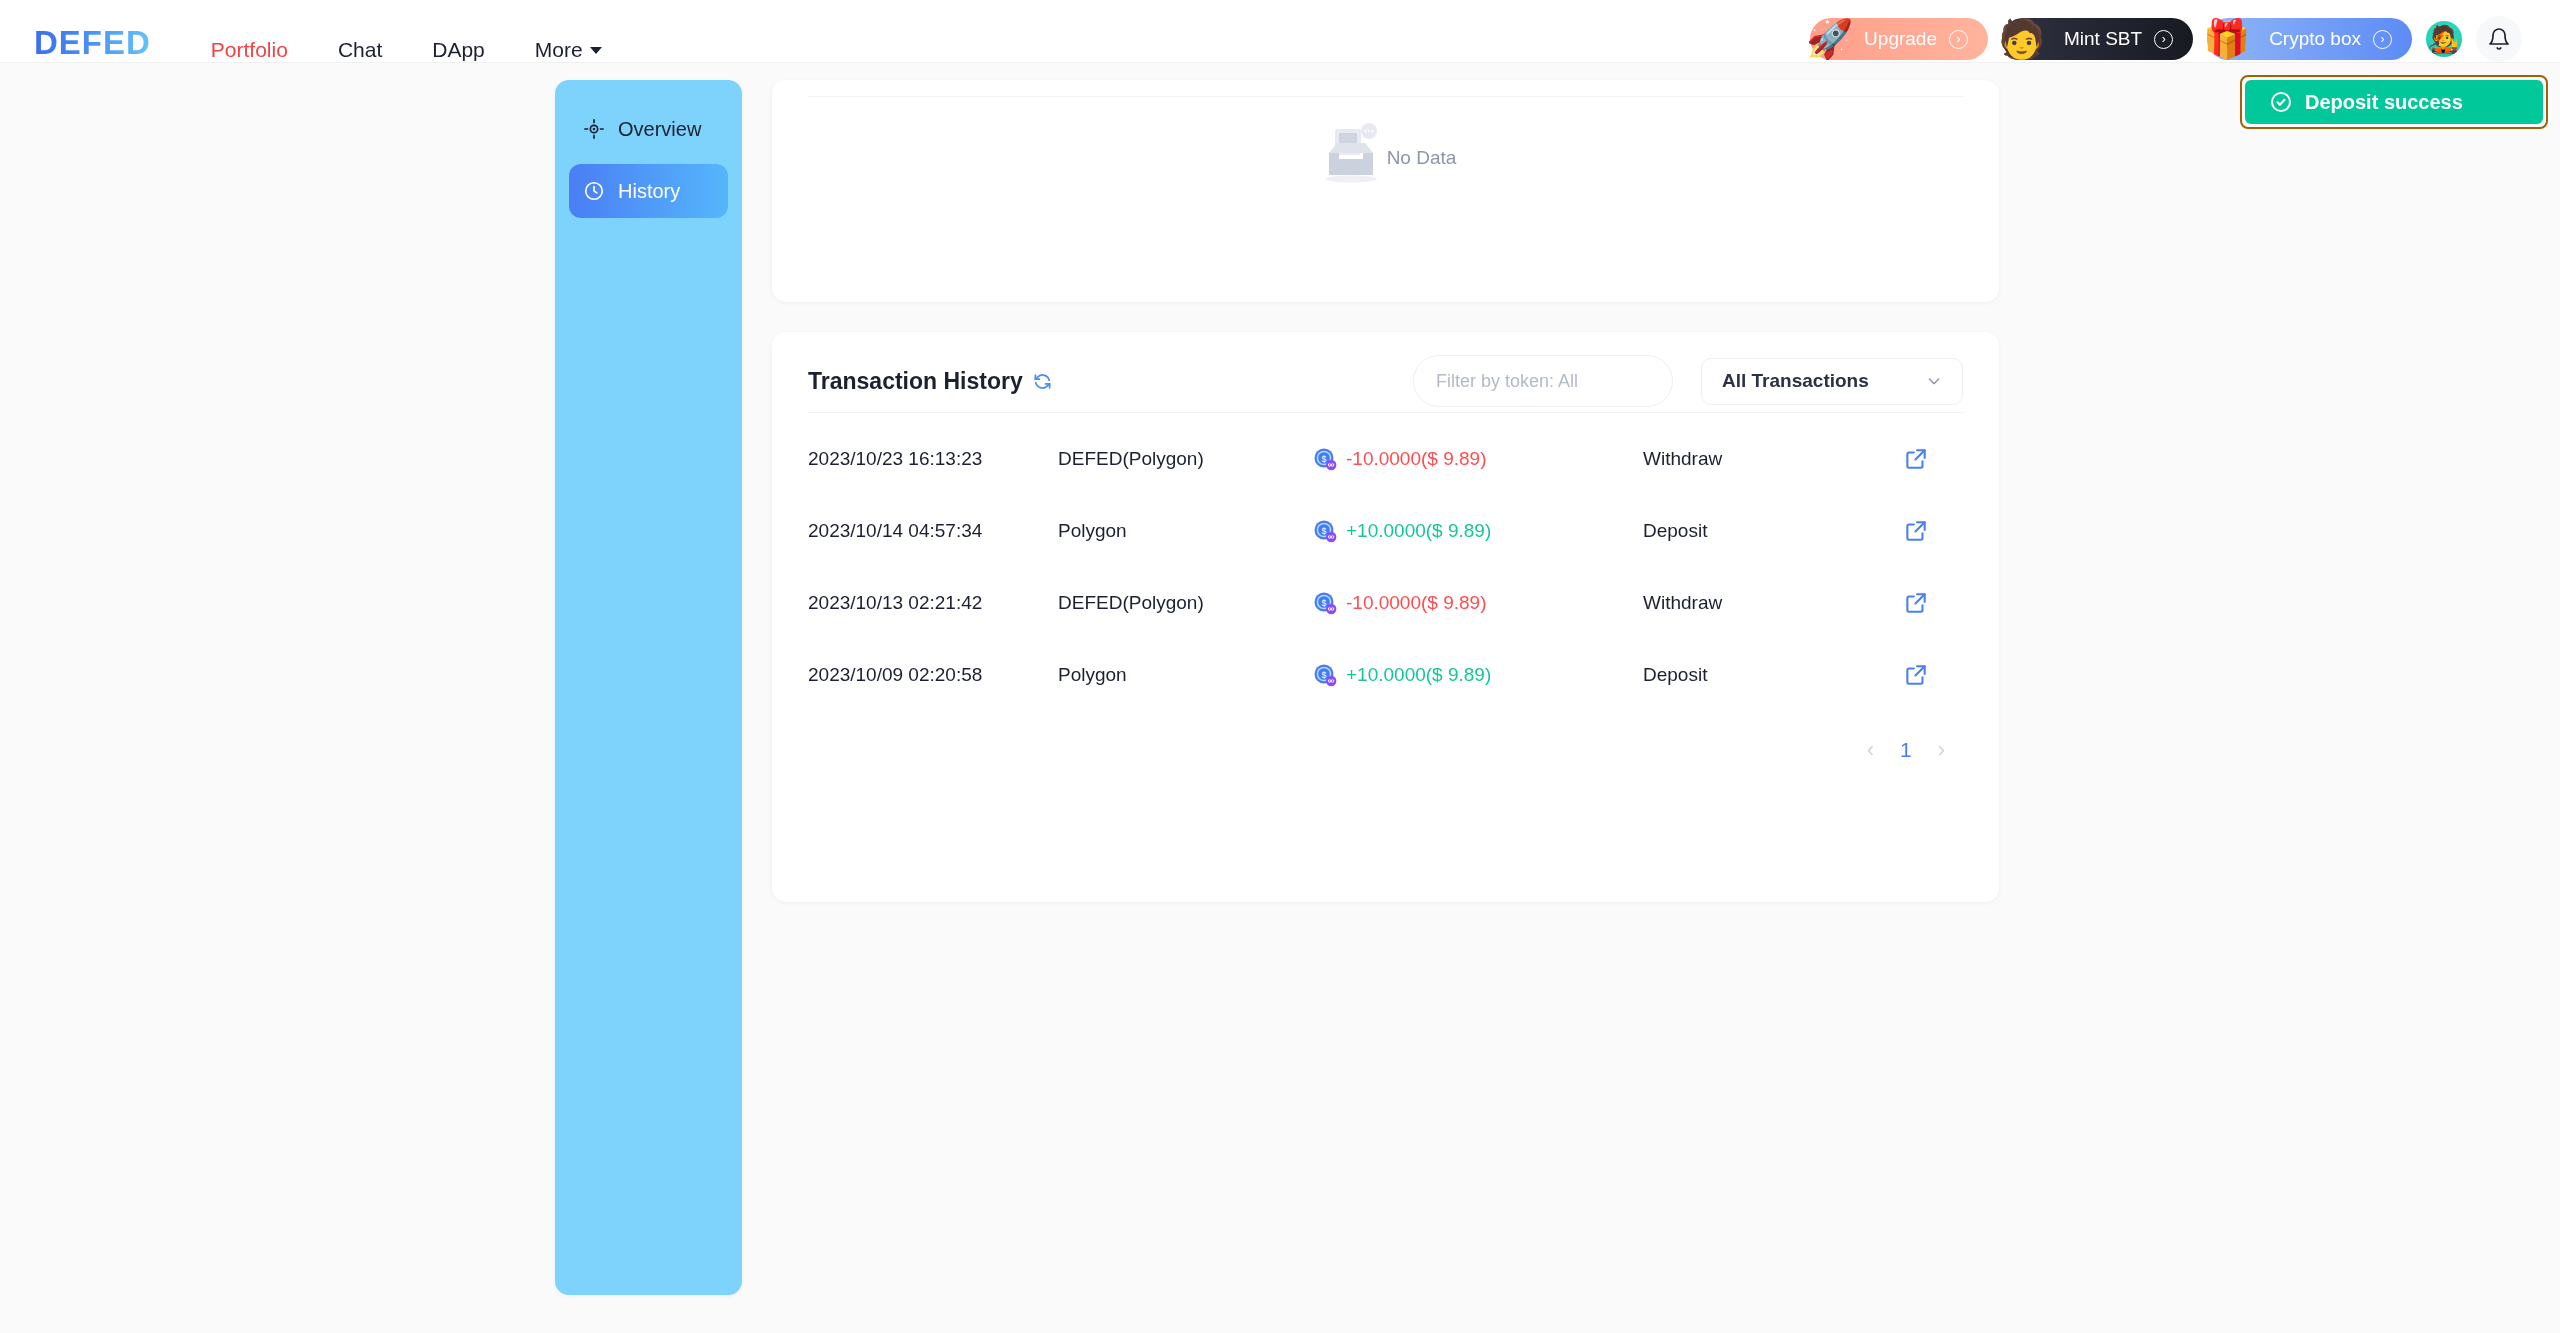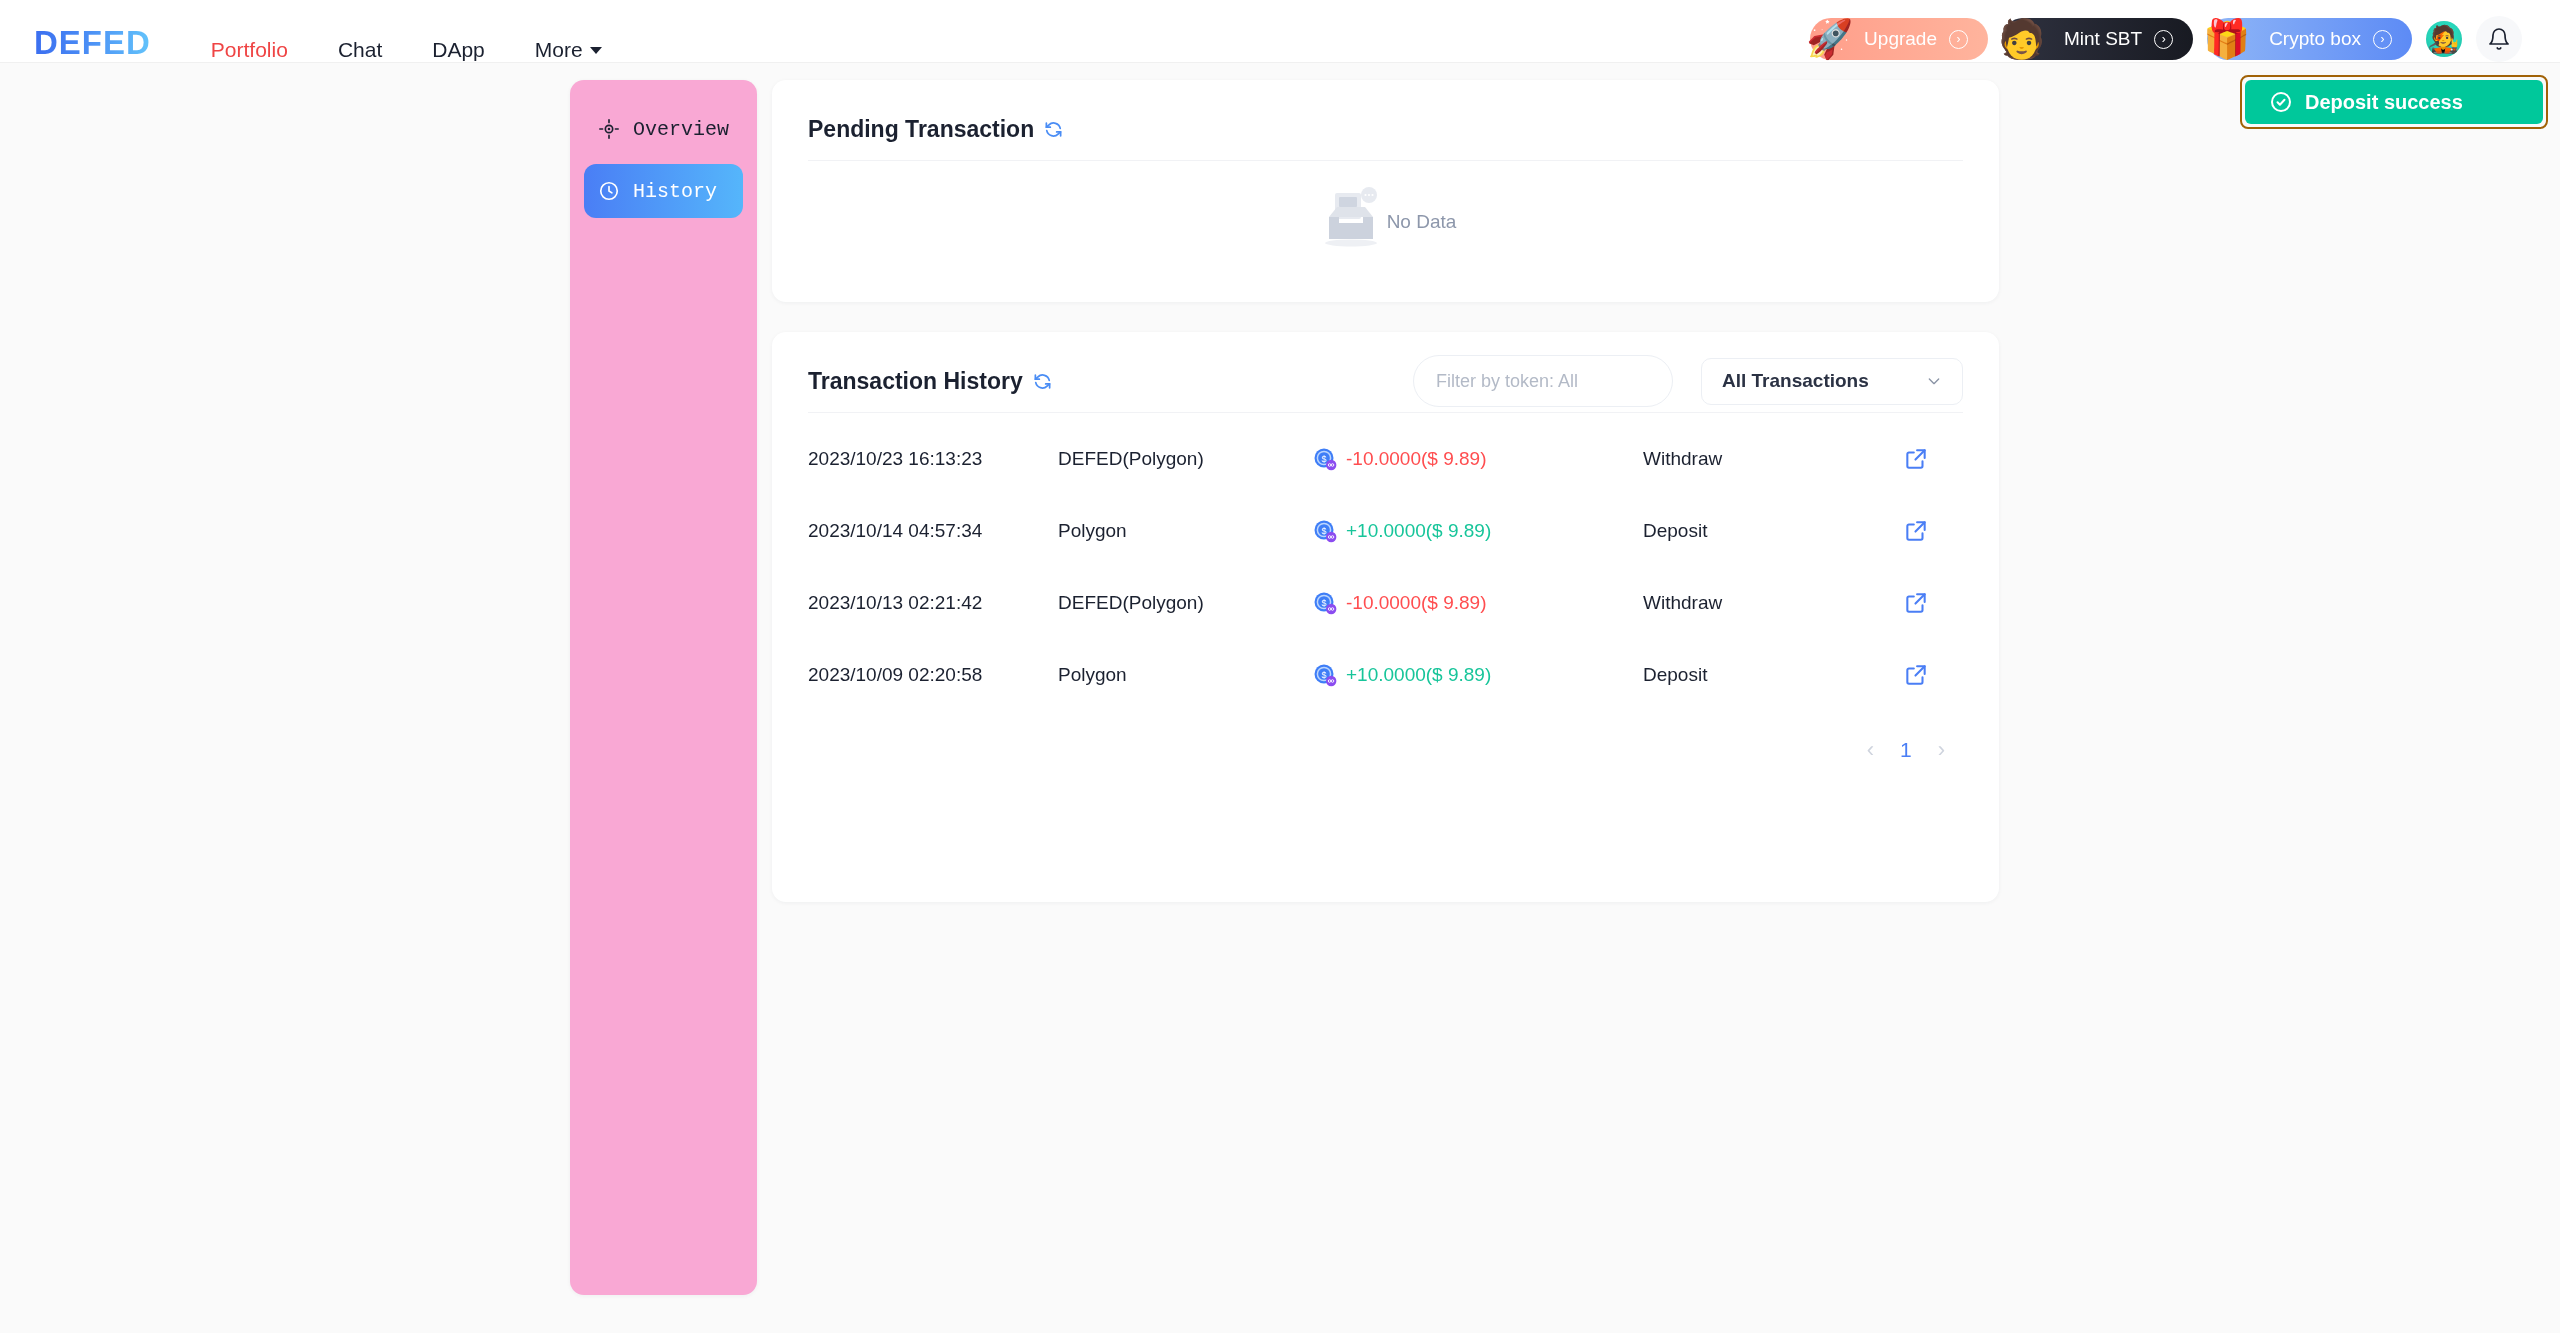--- a/index.html
+++ b/index.html
@@ -69,24 +69,23 @@
   }
   .toast{
     width:100%;height:100%;background:#00c89b;border-radius:6px;
     display:flex;align-items:center;gap:12px;padding-left:24px;
     color:#fff;font-size:20px;font-weight:700;
   }
   .check-ic{ width:24px;height:24px;flex:none; }
 
   
   .sidebar{
-    position:absolute; left:570px; top:80px; width:187px; height:1215px;
-    background:#f9a8d4; border-radius:14px; box-shadow:0 1px 4px rgba(20,30,60,.05);
+    position:absolute; left:555px; top:80px; width:187px; height:1215px;
+    background:#7dd3fc; border-radius:14px; box-shadow:0 1px 4px rgba(20,30,60,.05);
     padding-top:22px;
-    font-family:Liberation Mono, monospace;
   }
   .side-item{
     height:54px; margin:0 14px 8px 14px; border-radius:12px;
     display:flex; align-items:center; gap:13px; padding-left:14px;
     font-size:20px; color:#1b2130; cursor:pointer;
   }
   .side-item.active{
     background:linear-gradient(90deg,#4a7ef5 0%,#55b6fb 100%);
     color:#ffffff;
   }
@@ -220,29 +219,20 @@
   <div class="side-item active">
     <svg class="side-ic" viewBox="0 0 24 24" fill="none" stroke="#ffffff" stroke-width="1.8" stroke-linecap="round" stroke-linejoin="round">
       <circle cx="12" cy="12" r="9"></circle>
         <path d="M12 7.2V12l3.2 2"></path>
     </svg>
     <span>History</span>
   </div>
 </div>
 
 <div class="card card-pending">
-  <div class="card-title-row">
-    <span class="card-title">Pending Transaction</span>
-    <svg class="refresh-ic" viewBox="0 0 24 24" fill="none" stroke="#4a8df5" stroke-width="2.2" stroke-linecap="round" stroke-linejoin="round">
-      <path d="M20.5 10.5A8.5 8.5 0 0 0 6.2 6.3L3 9"></path>
-        <path d="M3 4v5h5"></path>
-      <path d="M3.5 13.5A8.5 8.5 0 0 0 17.8 17.7L21 15"></path>
-        <path d="M21 20v-5h-5"></path>
-    </svg>
-  </div>
   <div class="divider"></div>
 
   <div class="empty">
     <svg width="72" height="62" viewBox="0 0 72 62">
       <ellipse cx="36" cy="56" rx="26" ry="3.5" fill="#eef0f4"></ellipse>
       <rect x="20" y="6" width="26" height="26" rx="2" fill="#e7eaf0"></rect>
       <rect x="24" y="10" width="18" height="10" rx="1" fill="#cfd5e0"></rect>
       <rect x="24" y="22" width="18" height="1.8" rx="0.9" fill="#cfd5e0"></rect>
       <rect x="24" y="26" width="14" height="1.8" rx="0.9" fill="#cfd5e0"></rect>
       <path d="M14 30 L24 30 L24 36 L48 36 L48 30 L58 30 L58 52 L14 52 Z" fill="#ccd2dd"></path>

